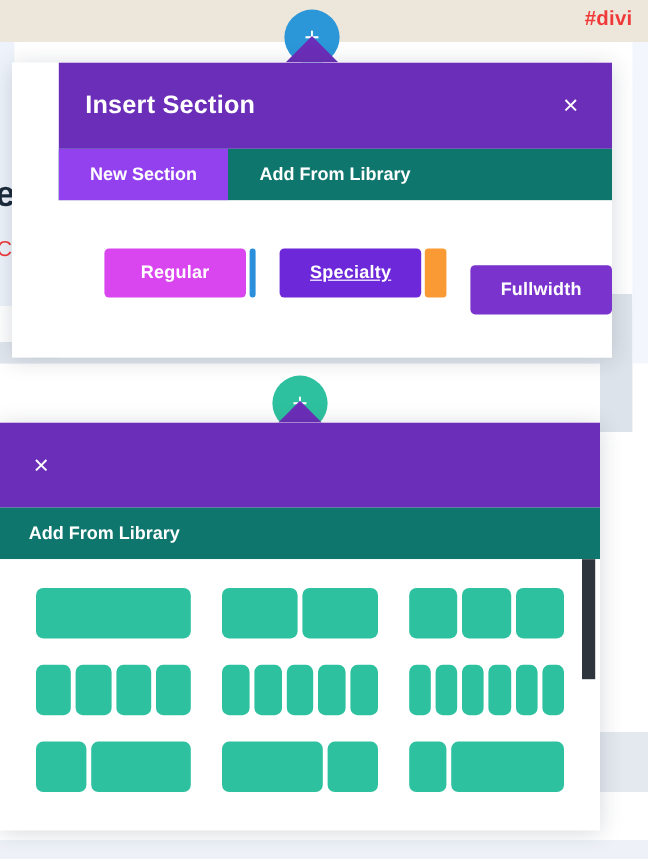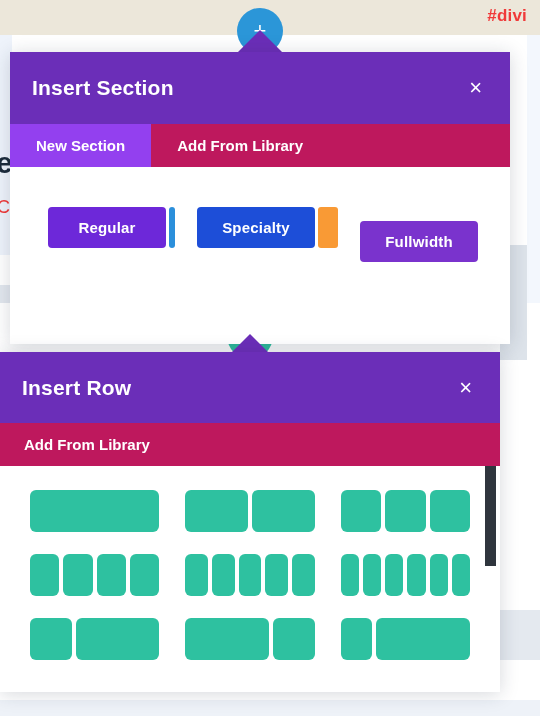--- a/index.html
+++ b/index.html
@@ -160,58 +160,58 @@
     color: #ffffff;
     font-size: 22px;
     line-height: 1;
     cursor: pointer;
     font-weight: 400;
     padding: 4px 6px;
   }
 
   .modal-tabs {
     display: flex;
-    background: #be185d;
+    background: #0f766e;
   }
   .modal-tab {
     color: #ffffff;
     font-size: 15px;
     font-weight: bold;
     display: flex;
     align-items: center;
     cursor: pointer;
     white-space: nowrap;
   }
   .modal-tab.active { background: #9340ef; }
 
   .modal-body { background: #ffffff; position: relative; }
 
   
-  #insert-section-modal { left: 10px; top: 52px; width: 500px; height: 292px; }
+  #insert-section-modal { left: 10px; top: 52px; width: 500px; height: 246px; padding-left: 39px; }
   #insert-section-modal .modal-header { height: 72px; }
   #insert-section-modal .modal-tabs { height: 43px; }
   #insert-section-modal .modal-tab { padding: 0 26px; }
   #insert-section-modal .modal-body { height: 131px; padding: 26px 0 0 38px; }
 
   .section-btn-row { display: flex; align-items: center; }
 
   .sec-btn {
     height: 41px;
     border: none;
     border-radius: 4px;
     color: #ffffff;
     font-family: "Liberation Sans", sans-serif;
     font-size: 15px;
     font-weight: bold;
     cursor: pointer;
     padding: 0 18px;
     letter-spacing: 0.2px;
   }
-  .sec-btn.regular    { background: #6d28d9; min-width: 118px; }
-  .sec-btn.specialty  { background: #1d4ed8; min-width: 118px; }
+  .sec-btn.regular    { background: #d946ef; min-width: 118px; }
+  .sec-btn.specialty  { background: #6d28d9; min-width: 118px; text-decoration: underline; }
   .sec-btn.fullwidth  { background: #7a33cd; min-width: 118px; margin-top: 28px; }
 
   .sec-sliver {
     height: 41px;
     border-radius: 3px;
   }
   .sec-sliver.blue   { width: 6px;  background: #2b8fdb; margin-left: 3px; }
   .sec-sliver.orange { width: 20px; background: #f99a35; margin-left: 3px; }
   .sec-gap-lg { width: 22px; }
 
@@ -309,21 +309,20 @@
       <div class="sec-gap-lg"></div>
       <button class="sec-btn fullwidth">Fullwidth</button>
     </div>
   </div>
 </div>
 
 <div class="modal-arrow" style="left:228px; top:334px;"></div>
 
 <div class="modal" id="insert-row-modal">
   <div class="modal-header">
-    <span class="modal-title">Insert Row</span>
     <span class="modal-close">×</span>
   </div>
 
   <div class="modal-tabs">
     <div class="modal-tab">
       <span>Add From Library</span>
     </div>
   </div>
 
   <div class="modal-body">

